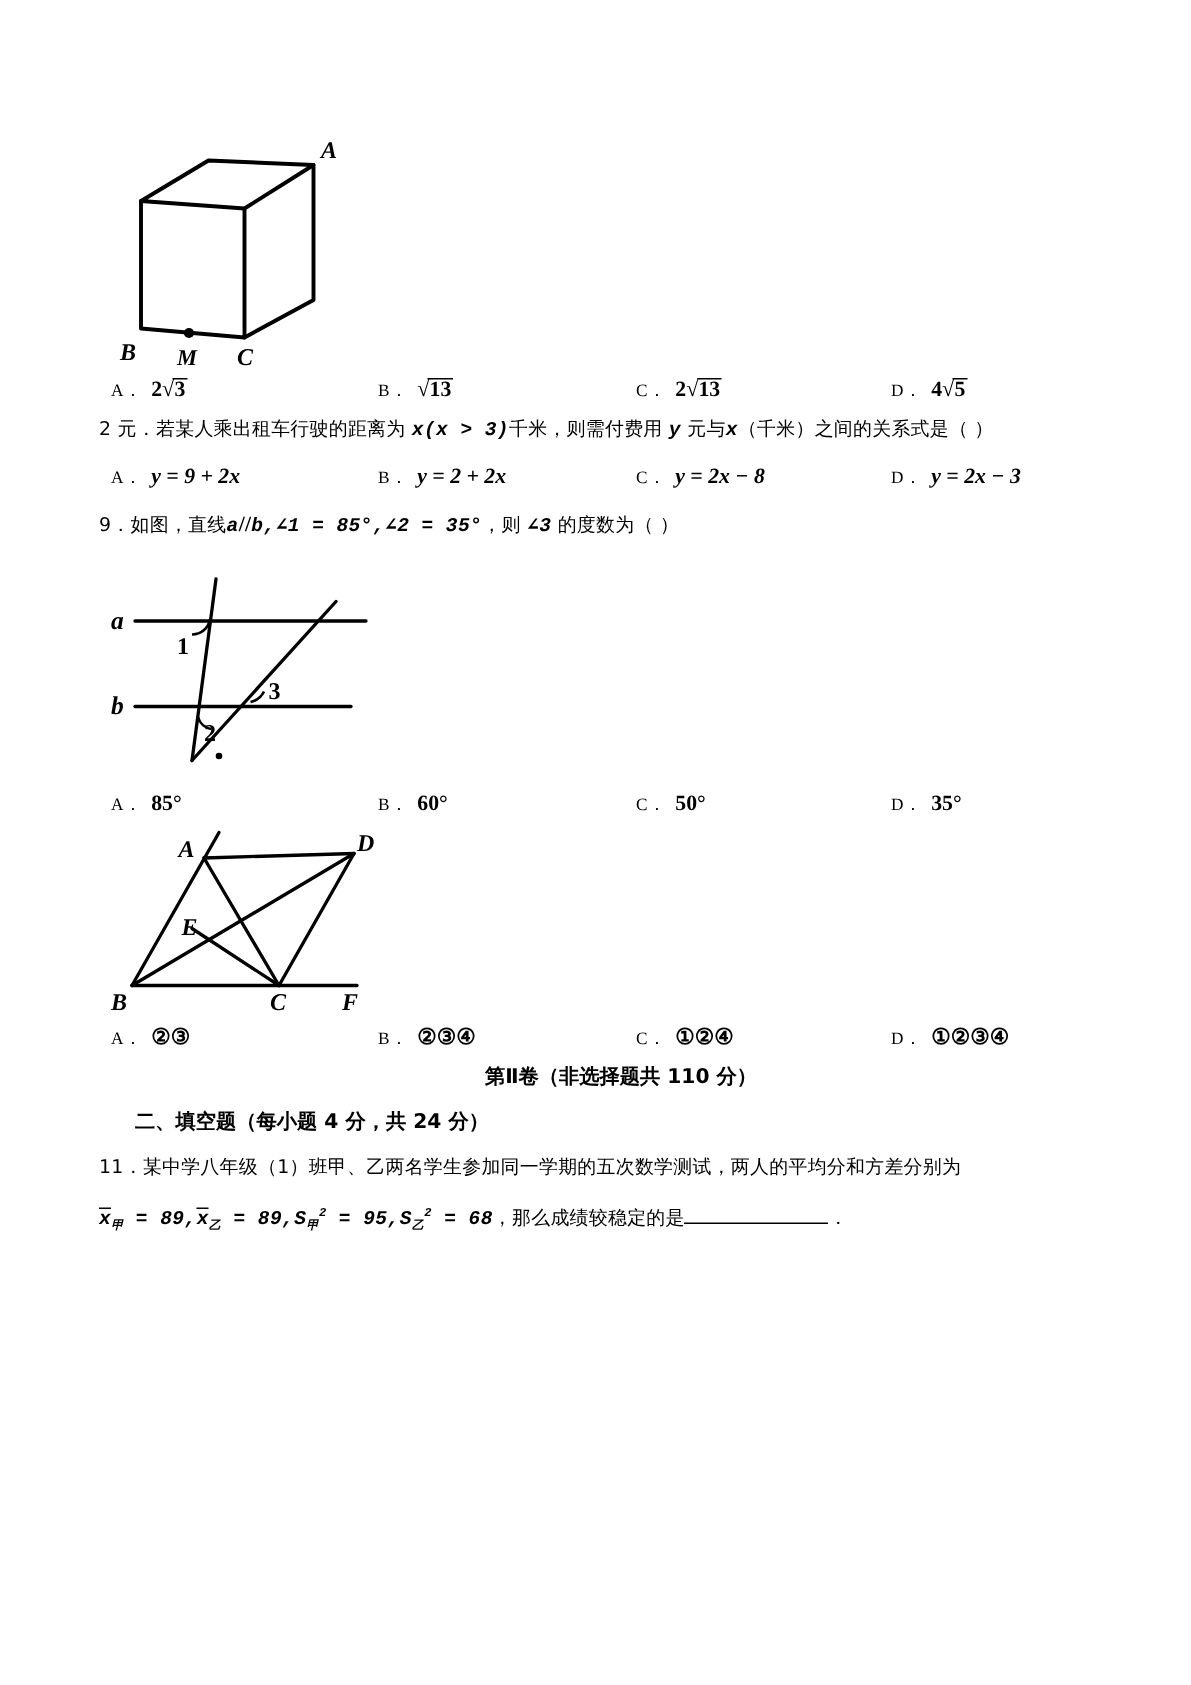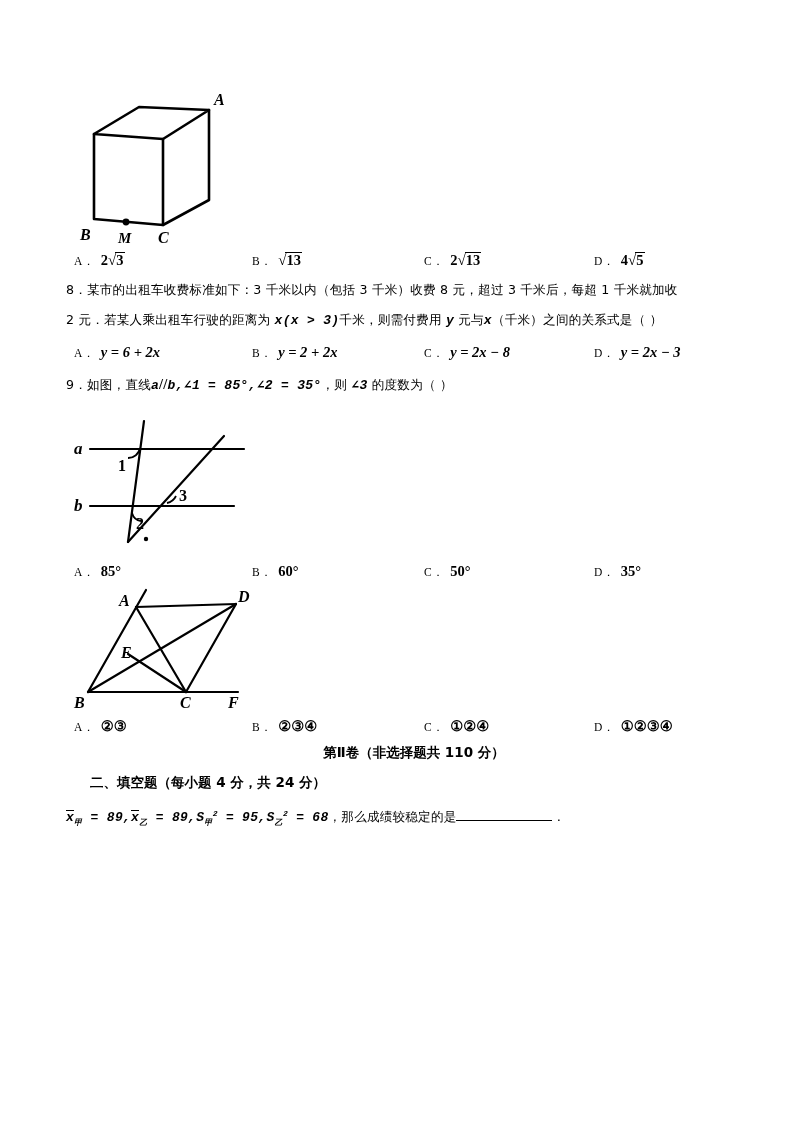--- a/index.html
+++ b/index.html
@@ -167,29 +167,28 @@
       <div class="opt i2">
         <span class="lab">C．</span>
         <span class="val"><span>2</span><span class="rad"><span class="sign">√</span><span class="rand">13</span></span></span>
       </div>
       <div class="opt i3">
         <span class="lab">D．</span>
         <span class="val"><span>4</span><span class="rad"><span class="sign">√</span><span class="rand">5</span></span></span>
       </div>
     </div>
 
-    <div class="qline cjk" style="margin-top:6px;">8．某市的出租车收费标准如下：3 千米以内（包括 3 千米）收费 8 元，超过 3 千米后，每超 1 千米就加收</div>
     <div class="qline cjk">
       <span>2 元．若某人乘出租车行驶的距离为 </span><span class="mathb">x(x &gt; 3)</span><span>千米，则需付费用 </span><span class="mathb">y</span><span> 元与</span><span class="mathb">x</span><span>（千米）之间的关系式是（ ）</span>
     </div>
 
     <div class="options" style="margin-top:8px;">
       <div class="opt i0">
         <span class="lab">A．</span>
-        <span class="val ital">y = 6 + 2x</span>
+        <span class="val ital">y = 9 + 2x</span>
       </div>
       <div class="opt i1">
         <span class="lab">B．</span>
         <span class="val ital">y = 2 + 2x</span>
       </div>
       <div class="opt i2">
         <span class="lab">C．</span>
         <span class="val ital">y = 2x − 8</span>
       </div>
       <div class="opt i3">
@@ -290,18 +289,19 @@
       <div class="opt i3">
         <span class="lab">D．</span>
         <span class="val circnum">①②③④</span>
       </div>
     </div>
 
     <div class="sec-head center" style="margin-top:2px;">第Ⅱ卷（非选择题共 110 分）</div>
 
     <div class="sec-head">二、填空题（每小题 4 分，共 24 分）</div>
 
+    <div class="qline cjk">11．某中学八年级（1）班甲、乙两名学生参加同一学期的五次数学测试，两人的平均分和方差分别为</div>
     <div class="qline cjk" style="line-height:34px;">
       <span class="mathb"><span class="obar">x</span><sub>甲</sub> = <span>89</span>,</span><span class="mathb"><span class="obar">x</span><sub>乙</sub> = <span>89</span>,</span><span class="mathb"><span>S</span><sub>甲</sub><sup>2</sup> = <span>95</span>,</span><span class="mathb"><span>S</span><sub>乙</sub><sup>2</sup> = <span>68</span></span><span>，那么成绩较稳定的是</span><span class="blank-line"></span><span>．</span>
     </div>
 
   </div>
 </div>
 
 </body></html>

